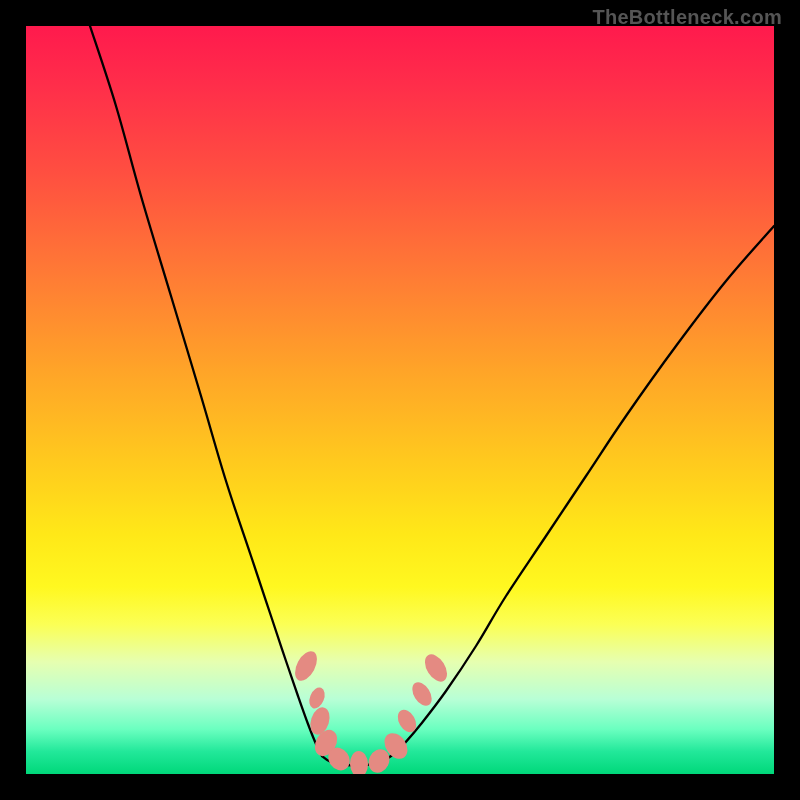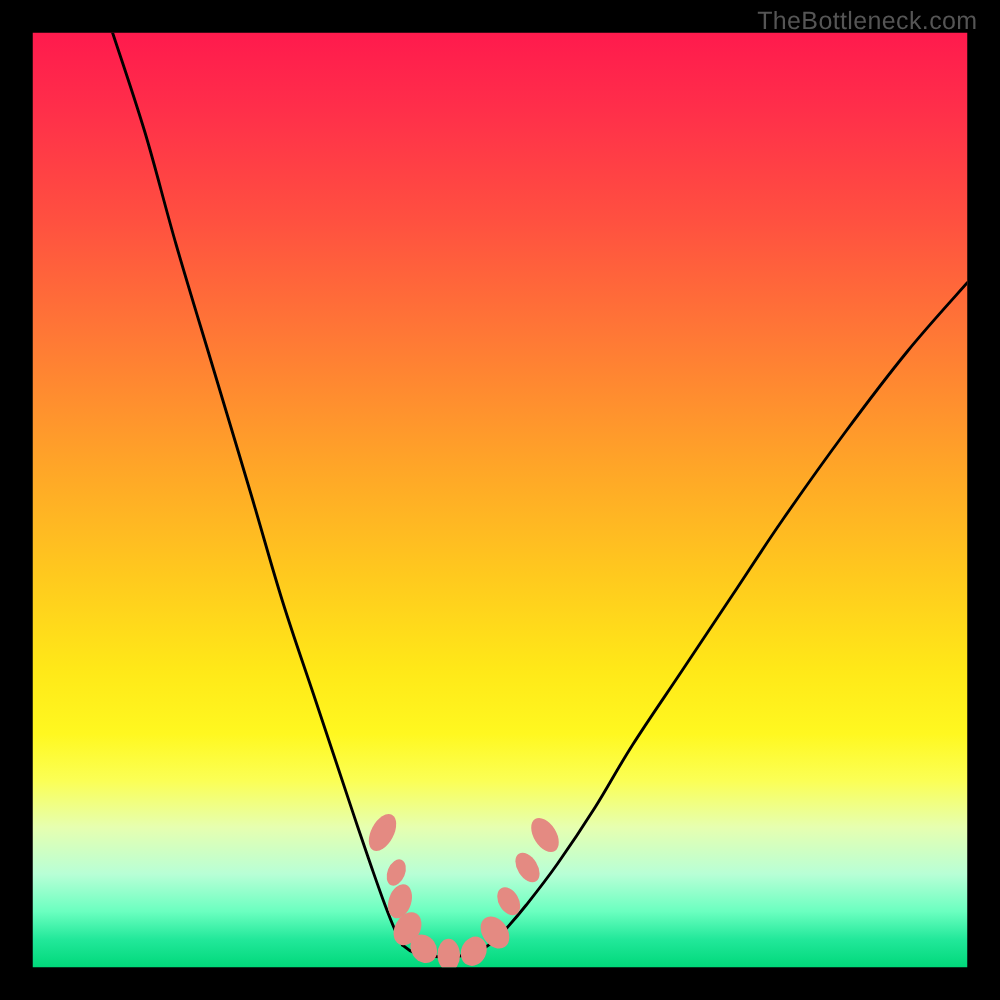--- a/index.html
+++ b/index.html
@@ -41,21 +41,21 @@
       #22e89a 97%,
       #00d87a 100%
     );
   }
   .watermark {
     position: absolute;
     top: 6px;
     right: 18px;
     color: #555;
     font-size: 20px;
-    font-weight: 400;
+    font-weight: 700;
     letter-spacing: 0.3px;
   }
   svg.curves {
     position: absolute;
     left: 0;
     top: 0;
     width: 100%;
     height: 100%;
   }
 </style>

